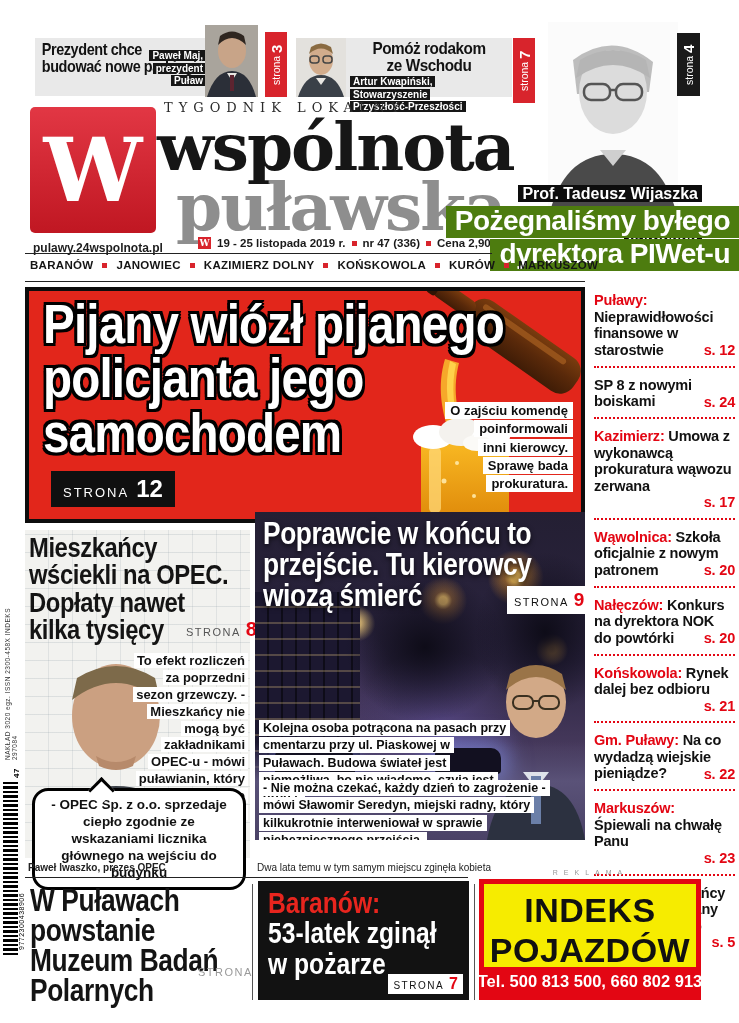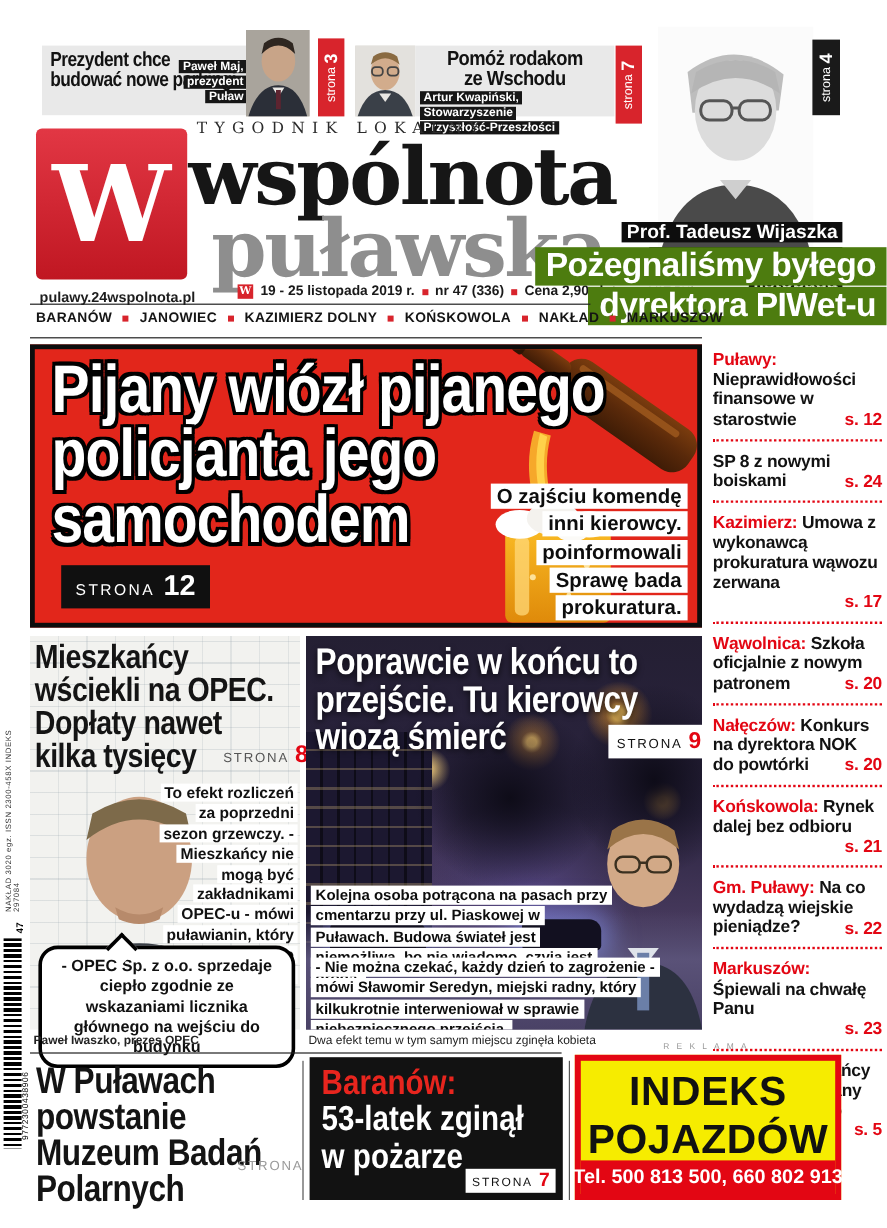--- a/index.html
+++ b/index.html
@@ -50,21 +50,21 @@
 
   
   .mainbox{background:#e2261b;border:4px solid #0d0d0d;box-sizing:border-box;}
   .mainhead{color:#fff;font-weight:bold;font-size:56px;line-height:.97;letter-spacing:-1px;
      text-shadow:-3px -3px 0 #000,0 -3px 0 #000,3px -3px 0 #000,-3px 0 0 #000,3px 0 0 #000,
                  -3px 3px 0 #000,0 3px 0 #000,3px 3px 0 #000;}
   .mainhead div{white-space:nowrap;}
   .stronabox{background:#101010;color:#fff;display:flex;align-items:baseline;gap:7px;padding:4px 12px;}
   .stronabox .lbl{font-size:13px;letter-spacing:2px;}
   .stronabox .num{font-size:24px;font-weight:bold;}
-  .mainlede{text-align:right;font-weight:bold;font-size:17px;line-height:1.25;}
+  .mainlede{text-align:right;font-weight:bold;font-size:13px;line-height:1.25;}
   .mainlede div{margin-bottom:2px;}
   .mainlede span{background:#fff;color:#0d0d0d;padding:1px 5px;}
 
   
   .sb{width:141px;font-size:14.5px;font-weight:bold;line-height:1.14;color:#121212;letter-spacing:-.2px;}
   .sb-item{margin-bottom:7px;}
   .sb-prefix{color:#e30613;}
   .sb-page{display:block;text-align:right;color:#e30613;}
   .pg-inline{margin-top:-16px;}
   .sb-sep{border-top:2px dotted #e30613;margin:7px 0 9px;}
@@ -223,21 +223,21 @@
   <div class="abs hline" style="left:25px;top:253px;width:467px;"></div>
   <div class="abs nav" style="left:30px;top:259px;">
     <span>BARANÓW</span>
       <span class="sqr"></span>
     <span>JANOWIEC</span>
       <span class="sqr"></span>
     <span>KAZIMIERZ DOLNY</span>
       <span class="sqr"></span>
     <span>KOŃSKOWOLA</span>
       <span class="sqr"></span>
-    <span>NAKŁAD</span>
+    <span>KURÓW</span>
       <span class="sqr"></span>
     <span>MARKUSZÓW</span>
   </div>
   <div class="abs hline" style="left:25px;top:281px;width:560px;"></div>
 
   <div class="abs mainbox" style="left:25px;top:287px;width:560px;height:236px;">
 
     <svg class="abs" style="left:320px;top:0px;" width="232" height="228" viewBox="0 0 232 228">
       <defs>
         <linearGradient id="glassg" x1="0" y1="0" x2="0" y2="1">
@@ -275,22 +275,22 @@
       <div>Pijany wiózł pijanego</div>
       <div>policjanta jego</div>
       <div>samochodem</div>
     </div>
     <div class="abs stronabox" style="left:22px;bottom:12px;">
       <span class="lbl">STRONA</span>
         <span class="num">12</span>
     </div>
     <div class="abs mainlede" style="right:8px;top:112px;width:165px;">
       <div><span>O zajściu komendę</span></div>
+      <div><span>poinformowali</span></div>
       <div><span>inni kierowcy.</span></div>
-      <div><span>poinformowali</span></div>
       <div><span>Sprawę bada</span></div>
       <div><span>prokuratura.</span></div>
     </div>
   </div>
 
   <div class="abs sb" style="left:594px;top:292px;">
     <div class="sb-item">
       <span class="sb-prefix">Puławy:</span><span> Nieprawidłowości finansowe w starostwie</span>
       <span class="sb-page pg-inline">s. 12</span>
     </div>
@@ -358,21 +358,21 @@
   </div>
   <div class="abs opec-lede" style="left:126px;top:653px;width:122px;">
     <span>To efekt rozliczeń za poprzedni sezon grzewczy. - Mieszkańcy nie mogą być zakładnikami OPEC-u - mówi puławianin, który skrzykuje niezadowolonych.</span>
   </div>
   <div class="abs bubble" style="left:32px;top:788px;width:214px;">
     <div class="tail"></div>
     <span>- OPEC Sp. z o.o. sprzedaje ciepło zgodnie ze wskazaniami licznika głównego na wejściu do budynku</span>
   </div>
   <div class="abs photocap" style="left:28px;top:862px;">Paweł Iwaszko, prezes OPEC</div>
 
-  <div class="abs night" style="left:255px;top:530px;width:330px;height:328px;overflow:hidden;">
+  <div class="abs night" style="left:255px;top:512px;width:330px;height:328px;overflow:hidden;">
     <div class="abs bldg" style="left:0;top:80px;width:105px;height:190px;"></div>
     <div class="abs treeblob" style="left:90px;top:60px;width:160px;height:150px;"></div>
     <div class="abs treeblob" style="left:220px;top:40px;width:140px;height:160px;"></div>
     <div class="abs road" style="left:0;top:230px;width:330px;height:98px;"></div>
     <div class="abs car" style="left:20px;top:238px;width:80px;height:34px;"></div>
     <div class="abs car" style="left:180px;top:236px;width:66px;height:26px;box-shadow:0 0 22px 8px rgba(140,160,255,.5);"></div>
     <div class="nighthead cxl" style="position:absolute;left:8px;top:6px;">
       <div>Poprawcie w końcu to</div>
       <div>przejście. Tu kierowcy</div>
       <div>wiozą śmierć</div>
@@ -393,21 +393,21 @@
           <rect x="44" y="132" width="10" height="48" fill="#6b7fa8"></rect>
         </svg>
     </div>
     <div class="abs striptext" style="left:4px;top:208px;width:255px;">
       <span>Kolejna osoba potrącona na pasach przy cmentarzu przy ul. Piaskowej w Puławach. Budowa świateł jest niemożliwa, bo nie wiadomo, czyja jest droga.</span>
     </div>
     <div class="abs striptext" style="left:4px;top:268px;width:300px;">
       <span>- Nie można czekać, każdy dzień to zagrożenie - mówi Sławomir Seredyn, miejski radny, który kilkukrotnie interweniował w sprawie niebezpiecznego przejścia.</span>
     </div>
   </div>
-  <div class="abs photocap" style="left:257px;top:862px;font-weight:normal;">Dwa efekt temu w tym samym miejscu zginęła kobieta</div>
+  <div class="abs photocap" style="left:257px;top:862px;font-weight:normal;">Dwa lata temu w tym samym miejscu zginęła kobieta</div>
 
   <div class="abs hline" style="left:25px;top:877px;width:443px;"></div>
 
   <div class="abs bighead cxl" style="left:30px;top:886px;width:252px;">W Puławach powstanie Muzeum Badań Polarnych</div>
   <div class="abs strona-inline" style="left:198px;top:958px;">
     <span class="lbl" style="color:#9a9a9a;">STRONA</span>
     <span class="num">12</span>
   </div>
 
   <div class="abs vline" style="left:252px;top:884px;height:116px;"></div>

